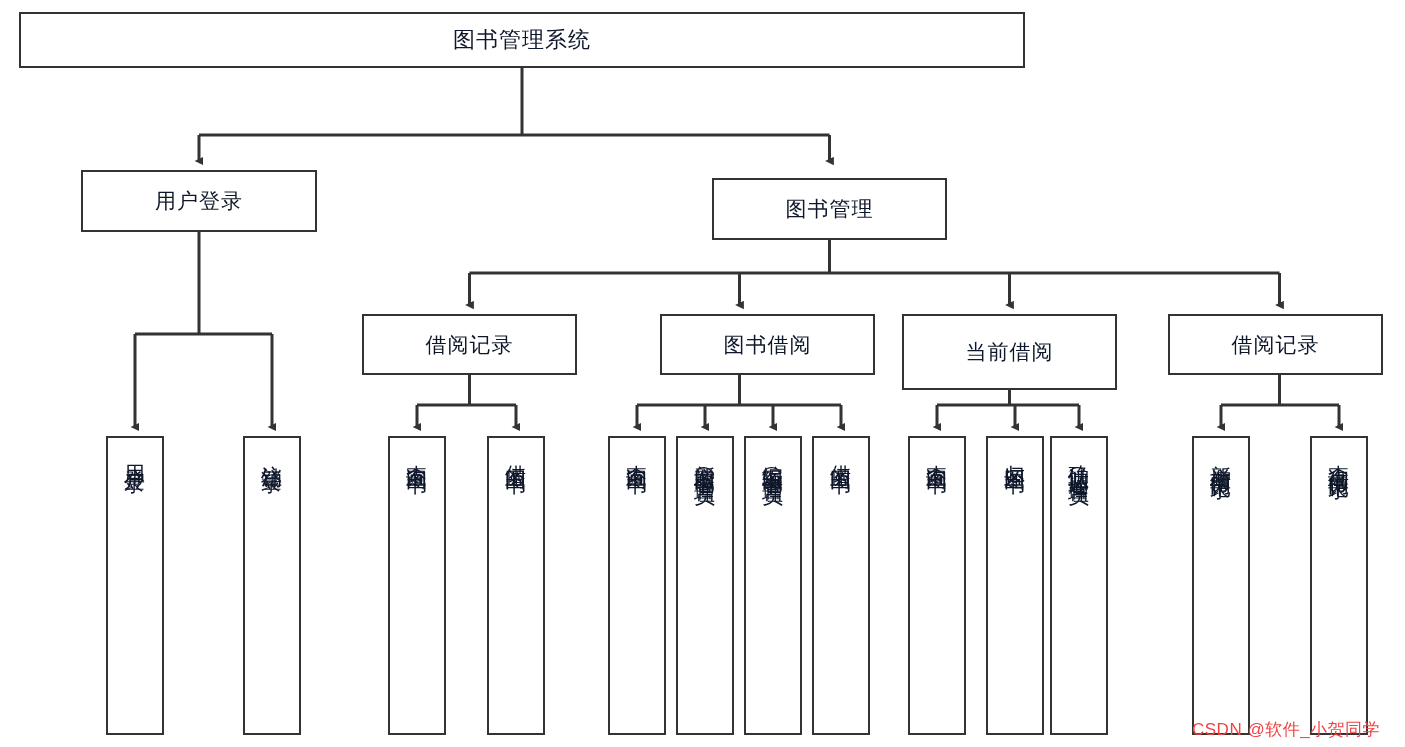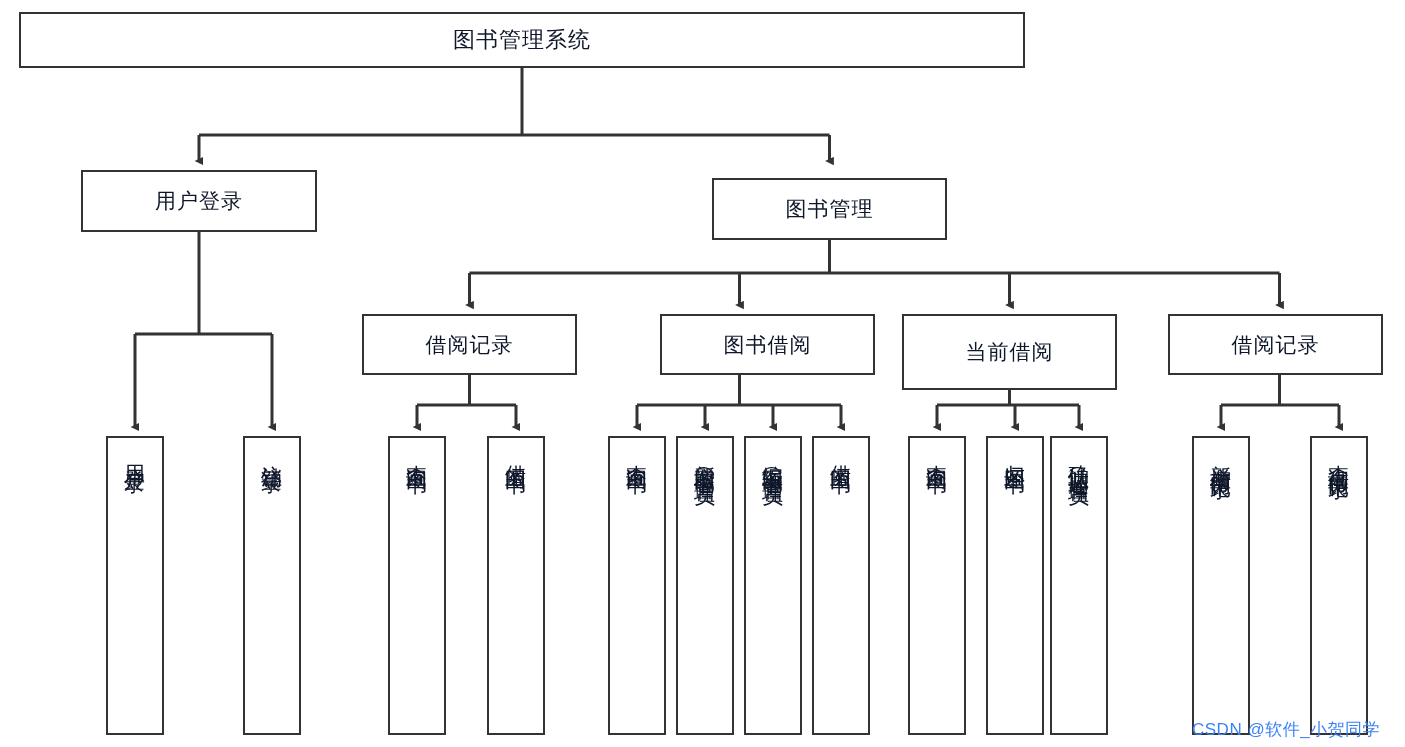--- a/index.html
+++ b/index.html
@@ -56,21 +56,21 @@
   .node.vert .label {
     writing-mode: vertical-rl;
     text-orientation: upright;
     font-size: 21px;
     letter-spacing: 3px;
     line-height: 1;
   }
   .watermark {
     position: absolute;
     font-size: 17px;
-    color: #3b82f6;
+    color: #ef4444;
     letter-spacing: 0.5px;
     white-space: nowrap;
     user-select: none;
   }
 </style>
 </head>
 <body>
 
 <div id="canvas">
   <svg id="edges" viewBox="0 0 1405 747">

